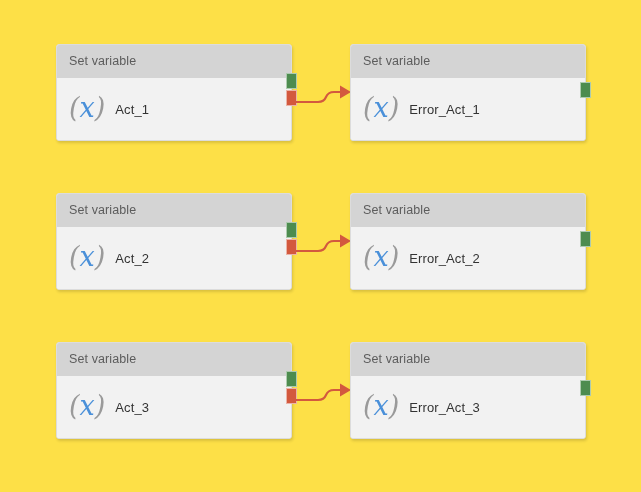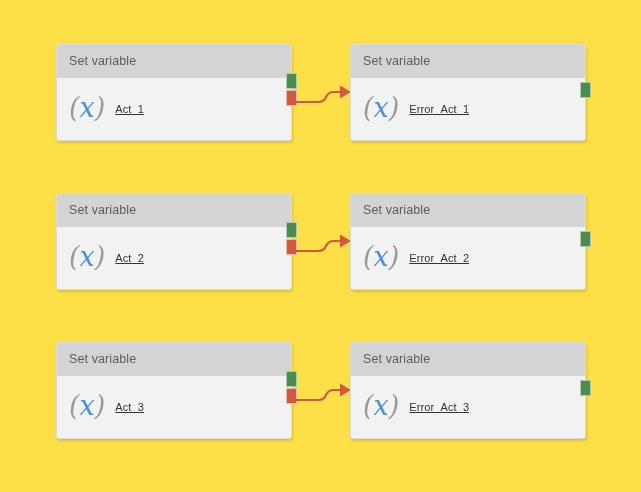--- a/index.html
+++ b/index.html
@@ -68,25 +68,24 @@
     margin-right: 10px;
     user-select: none;
     white-space: nowrap;
     position: relative;
     top: -2px;
   }
   .var-icon .glyph {
     color: #4a90d9;
   }
   .node-label {
-    font-size: 11px;
+    font-size: 13px;
     color: #333333;
     letter-spacing: 0.1px;
     white-space: nowrap;
-    text-decoration: underline;
   }
 
   
   .port {
     position: absolute;
     width: 11px;
     height: 16px;
     box-sizing: border-box;
     border: 1px solid rgba(255,255,255,0.55);
   }

